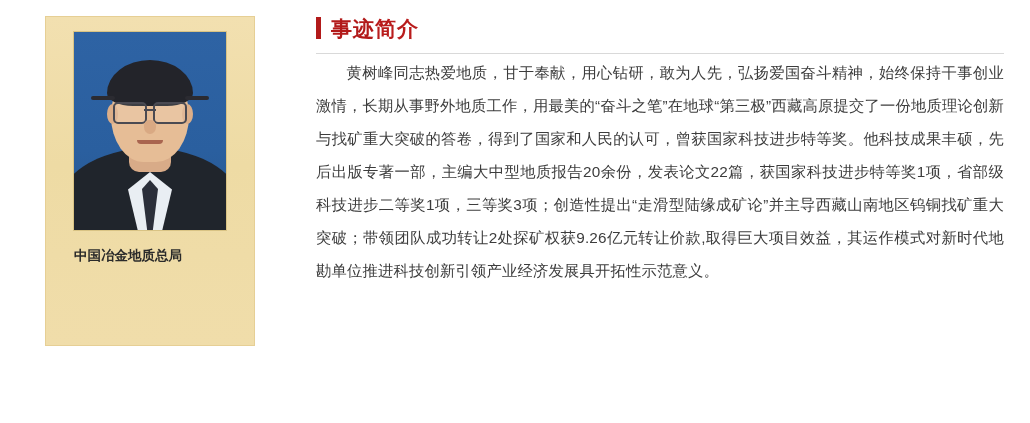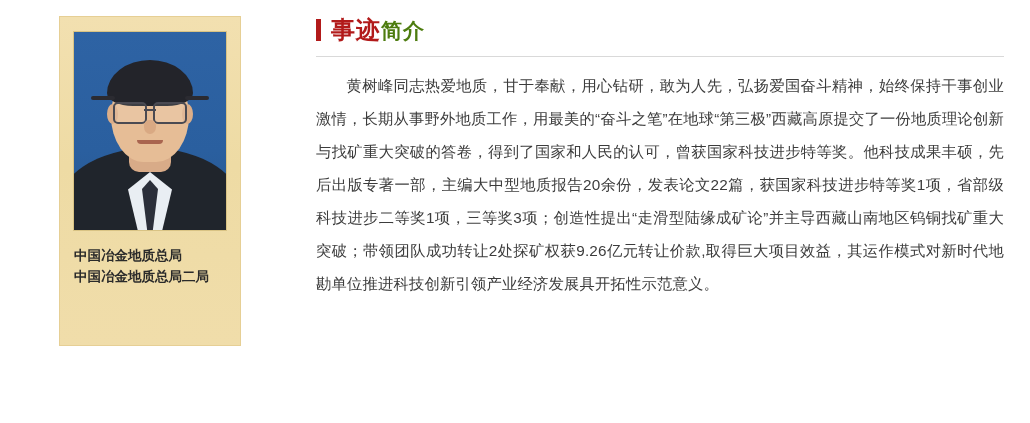--- a/index.html
+++ b/index.html
@@ -26,21 +26,21 @@
     width: 300px;
     flex: 0 0 300px;
     display: flex;
     flex-direction: column;
     align-items: center;
     padding-top: 16px;
     box-sizing: border-box;
   }
   .photo-card {
     position: relative;
-    width: 182px;
+    width: 210px;
     height: 330px;
     background: linear-gradient(to bottom, #f2e0b0 0%, #eedba4 45%, #f0ddaa 100%);
     border: 1px solid #e6cf95;
     box-sizing: border-box;
     display: flex;
     flex-direction: column;
     align-items: center;
   }
   .photo-frame {
     width: 152px;
@@ -214,32 +214,32 @@
     width: 5px;
     height: 22px;
     background: #b21a1a;
     margin-right: 10px;
     position: relative;
     top: 3px;
     flex: 0 0 5px;
   }
   .head-red {
     color: #b21a1a;
-    font-size: 24px;
-    font-weight: bold;
-    letter-spacing: 1px;
-  }
-  .head-dark {
-    color: #4d7c0f;
     font-size: 21px;
     font-weight: bold;
     letter-spacing: 1px;
   }
+  .head-dark {
+    color: #b91c1c;
+    font-size: 21px;
+    font-weight: bold;
+    letter-spacing: 1px;
+  }
   .body-text {
-    margin-top: 12px;
+    margin-top: 2px;
     color: #3c3c3c;
     font-size: 15.3px;
     line-height: 33px;
     text-align: justify;
     text-justify: inter-ideograph;
     text-indent: 2em;
     letter-spacing: 0.2px;
   }
 </style>
 </head>
@@ -264,21 +264,20 @@
           <div class="p-brow-r"></div>
           <div class="p-glasses"></div>
           <div class="p-bridge"></div>
           <div class="p-nose"></div>
           <div class="p-mouth"></div>
         </div>
       </div>
 
       <div class="caption">
         <div>中国冶金地质总局</div>
-        <div>中国冶金地质总局二局</div>
       </div>
 
     </div>
   </div>
 
   <div class="content-col">
     <div class="section-head">
       <span class="accent-bar"></span>
       <span class="head-red">事迹</span>
       <span class="head-dark">简介</span>

